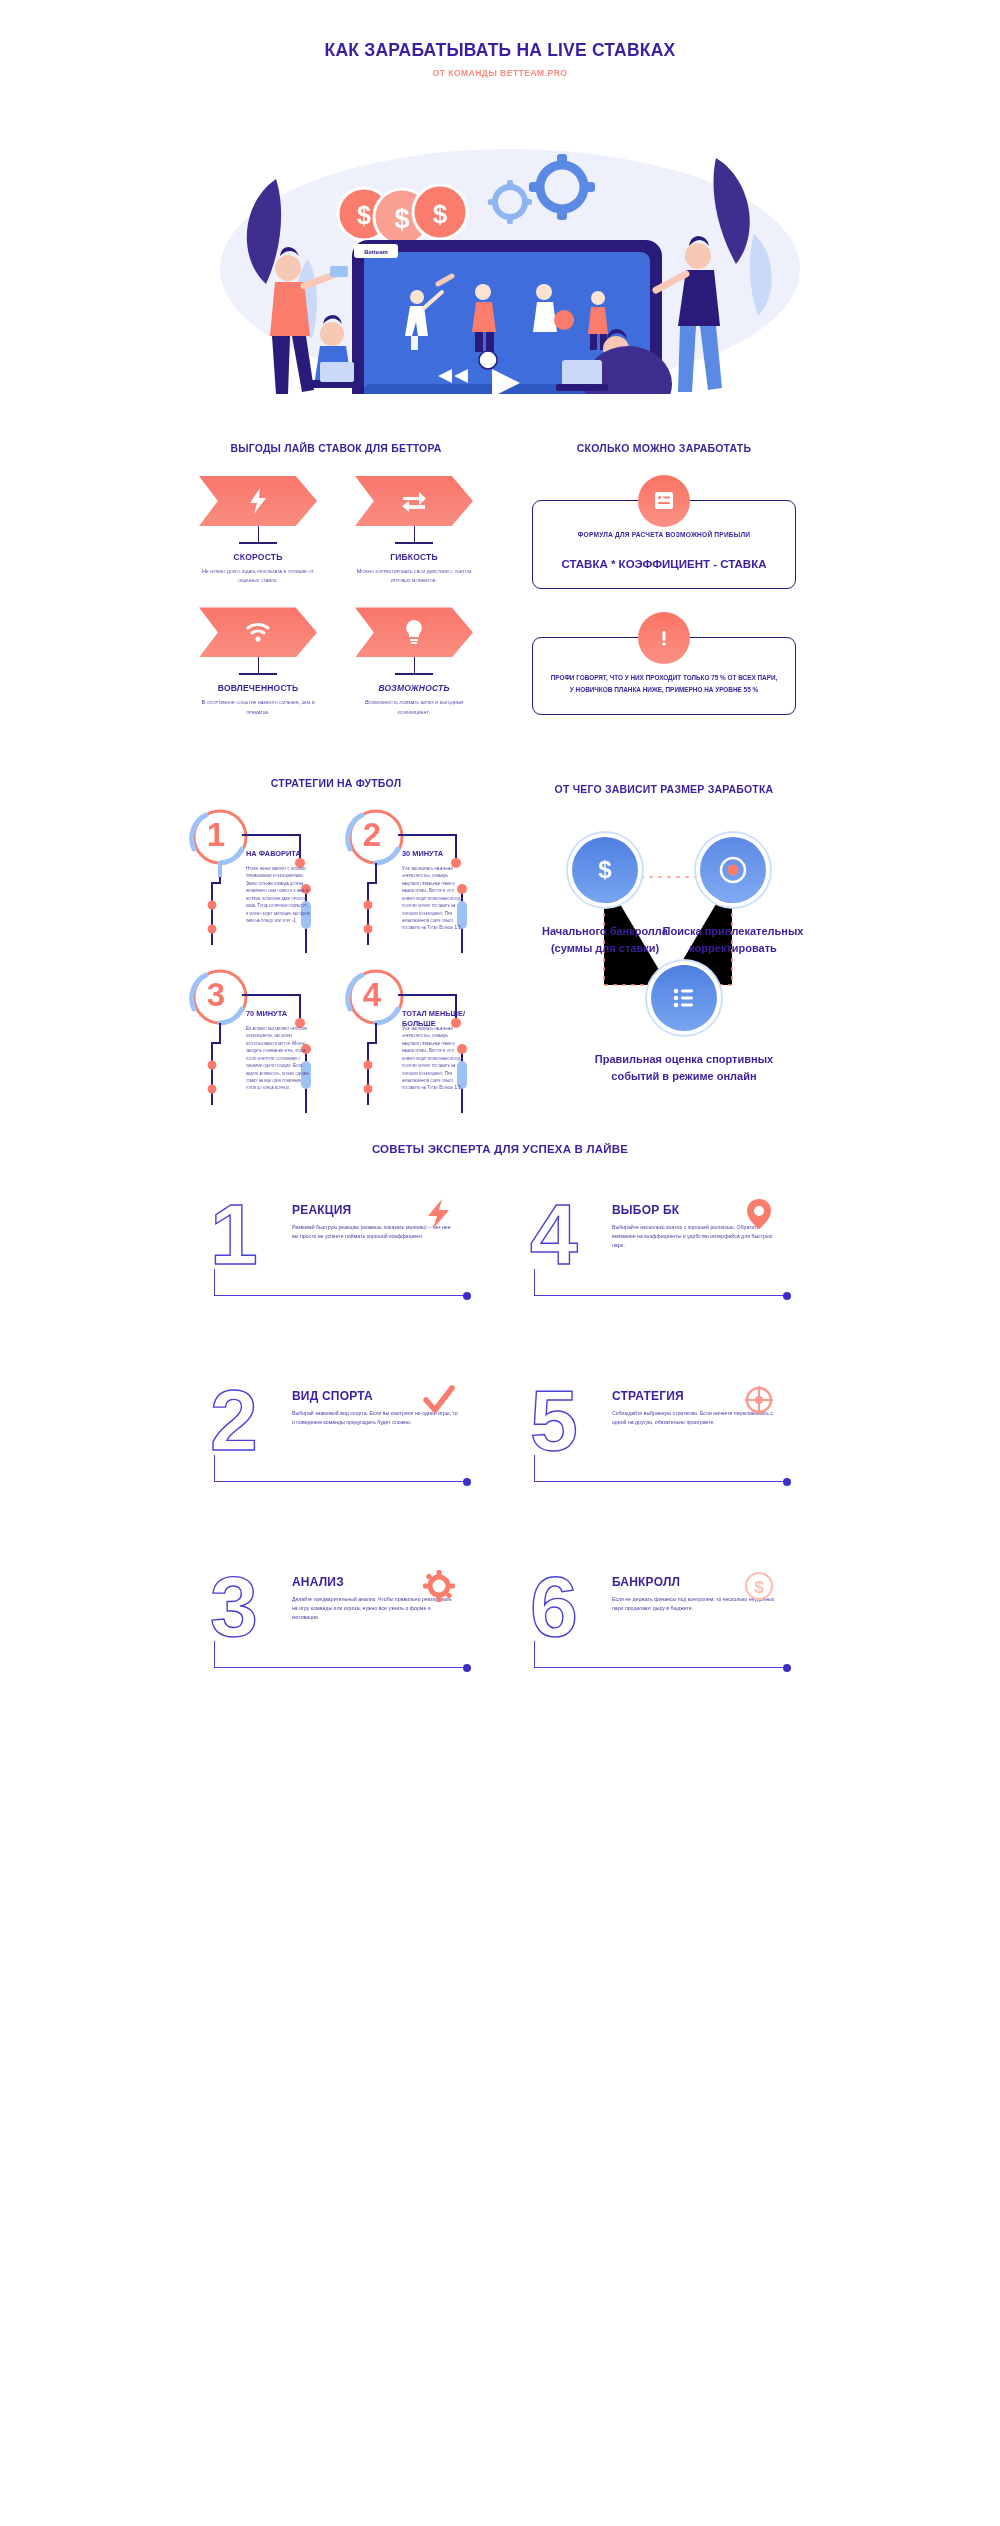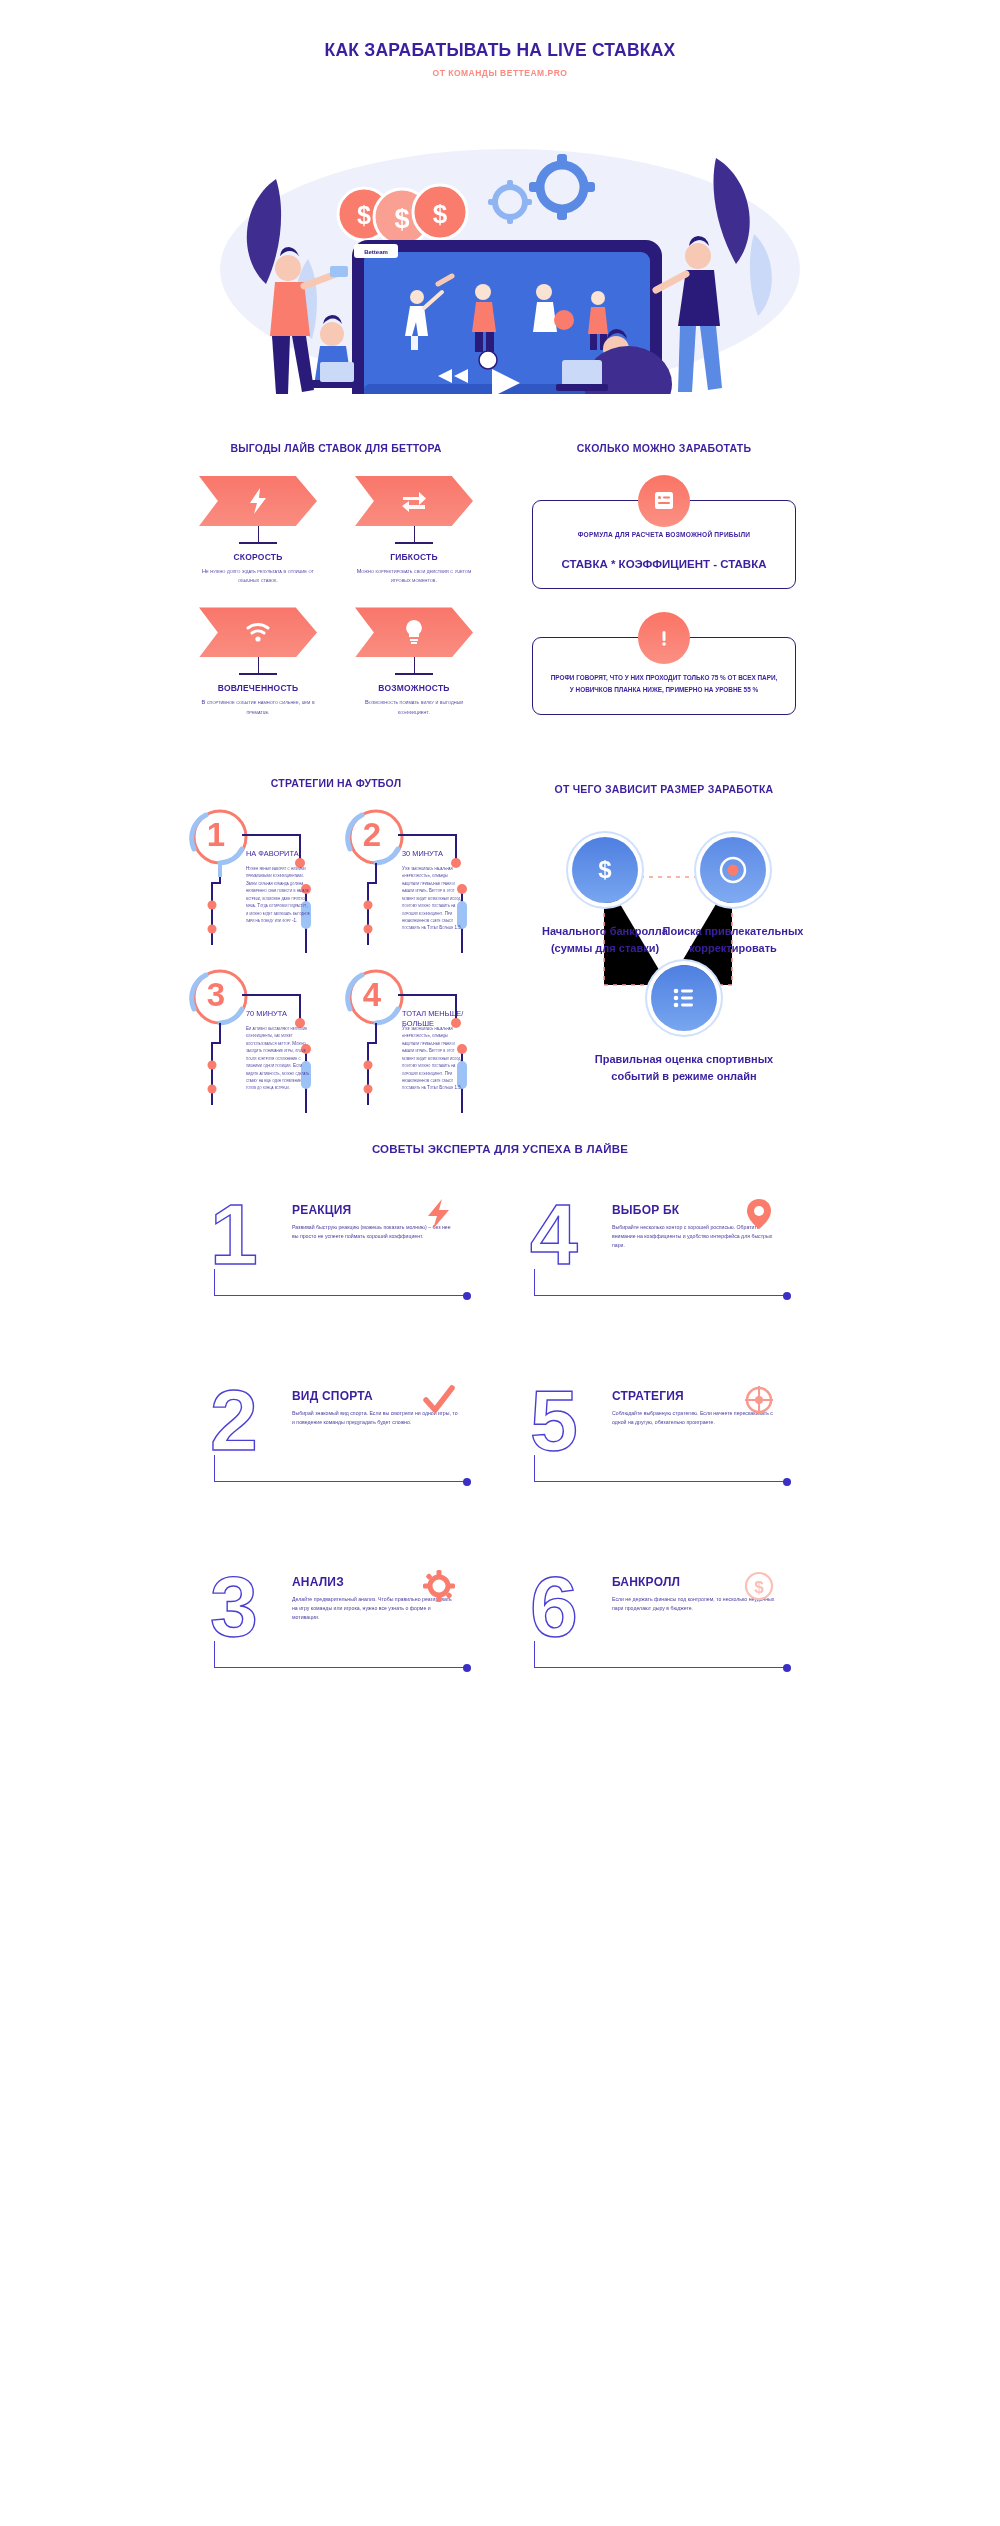--- a/index.html
+++ b/index.html
@@ -128,21 +128,21 @@
   }
   .strat .num {
     position: absolute; left: 8px; top: 2px;
     width: 56px; height: 56px;
     display: flex; align-items: center; justify-content: center;
     font-size: 33px; font-weight: 700; color: #f97a6d;
     font-family: "Liberation Sans", sans-serif;
   }
   .strat .s-title {
     position: absolute; left: 66px; top: 44px;
-    font-size: 7.4px; font-weight: 400; color: #3b1f9e;
+    font-size: 7.4px; font-weight: 700; color: #3b1f9e;
     text-transform: uppercase; line-height: 1.35;
   }
   .strat .s-desc {
     position: absolute; left: 66px; top: 60px; right: 26px;
     font-size: 4.6px; color: #4a3fa0; line-height: 1.62;
     font-variant: small-caps;
   }
   .strat .frame { position: absolute; left:0; top:0; }
 
   
@@ -377,21 +377,21 @@
                 <circle cx="13" cy="18" r="2.6" fill="#fff"></circle>
               </svg>
             </div>
             <div class="stand"></div>
               <div class="base"></div>
           </div>
           <div class="b-title">ВОВЛЕЧЕННОСТЬ</div>
           <div class="b-desc">В спортивное событие намного сильнее, чем в прематче.</div>
         </div>
 
-        <div class="benefit" style="margin-top:18px;">
+        <div class="benefit" style="margin-top:18px;font-style:italic;">
           <div class="arrow-wrap">
             <div class="arrow">
               <svg width="20" height="26" viewBox="0 0 20 26">
                 <path d="M10 1 A8 8 0 0 0 5 15 L5 18 H15 L15 15 A8 8 0 0 0 10 1 Z" fill="#fff"></path>
                 <rect x="6" y="20" width="8" height="2" fill="#fff"></rect>
                 <rect x="7" y="23" width="6" height="2" fill="#fff"></rect>
               </svg>
             </div>
             <div class="stand"></div>
               <div class="base"></div>

